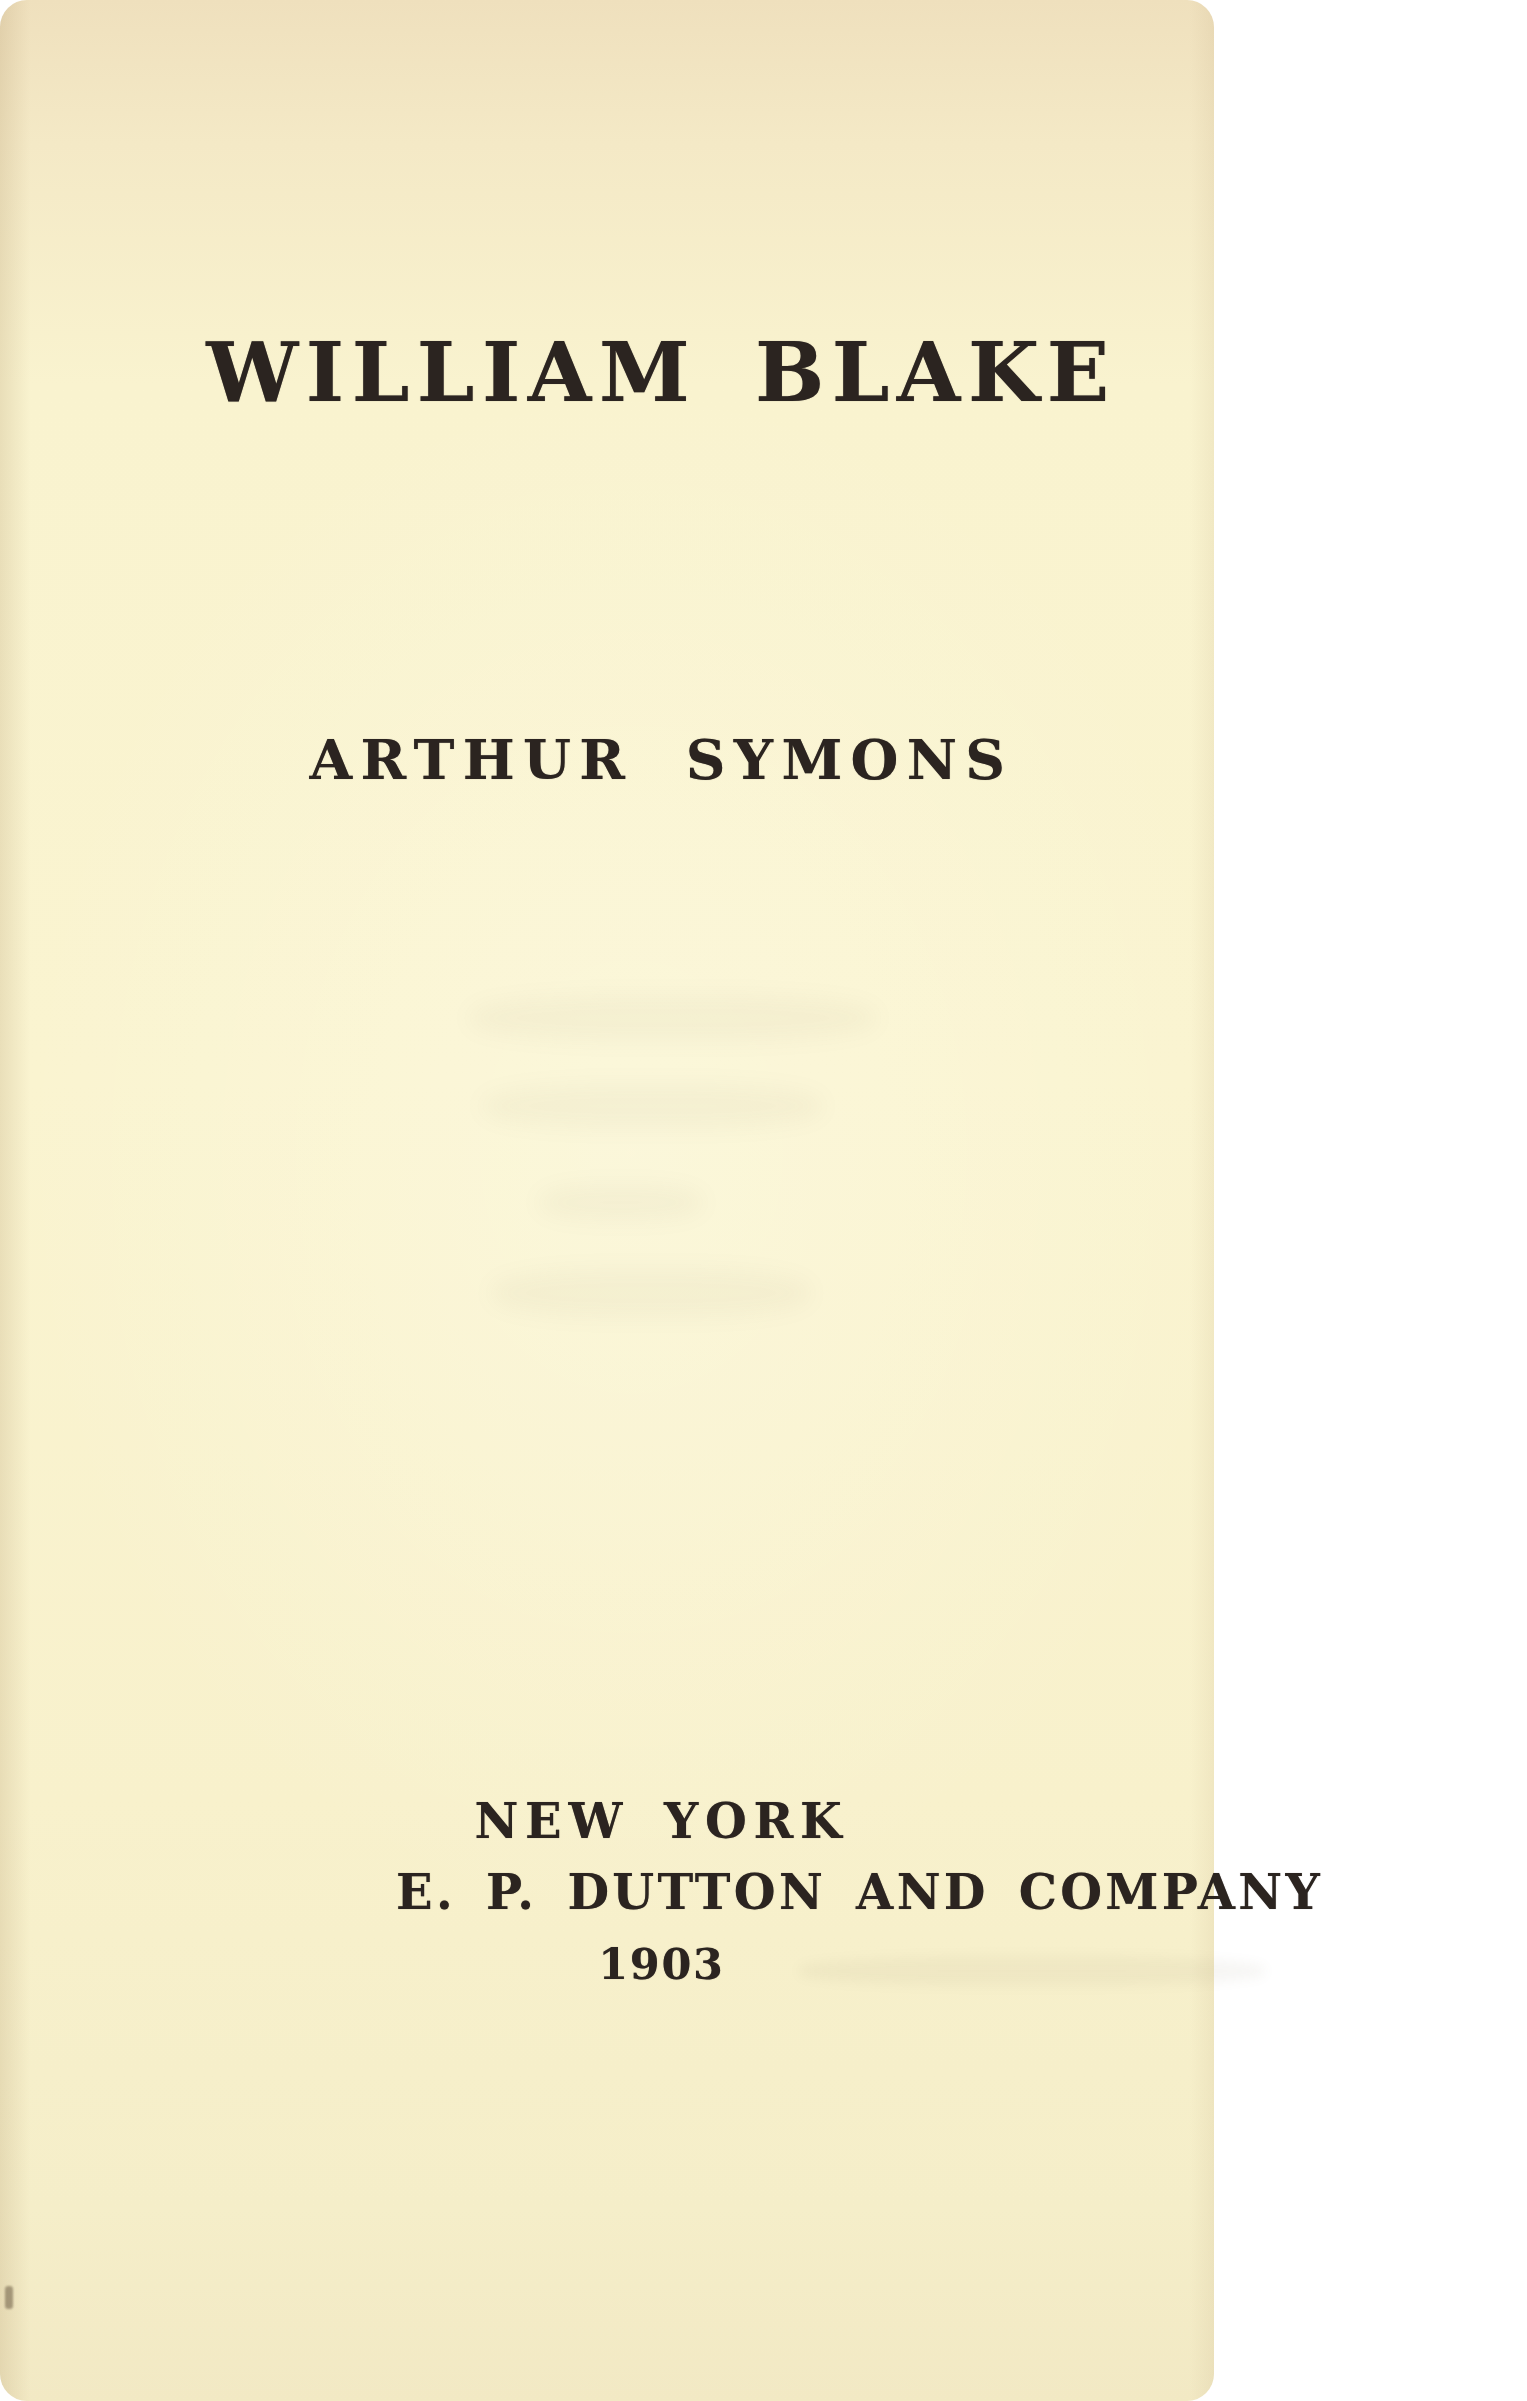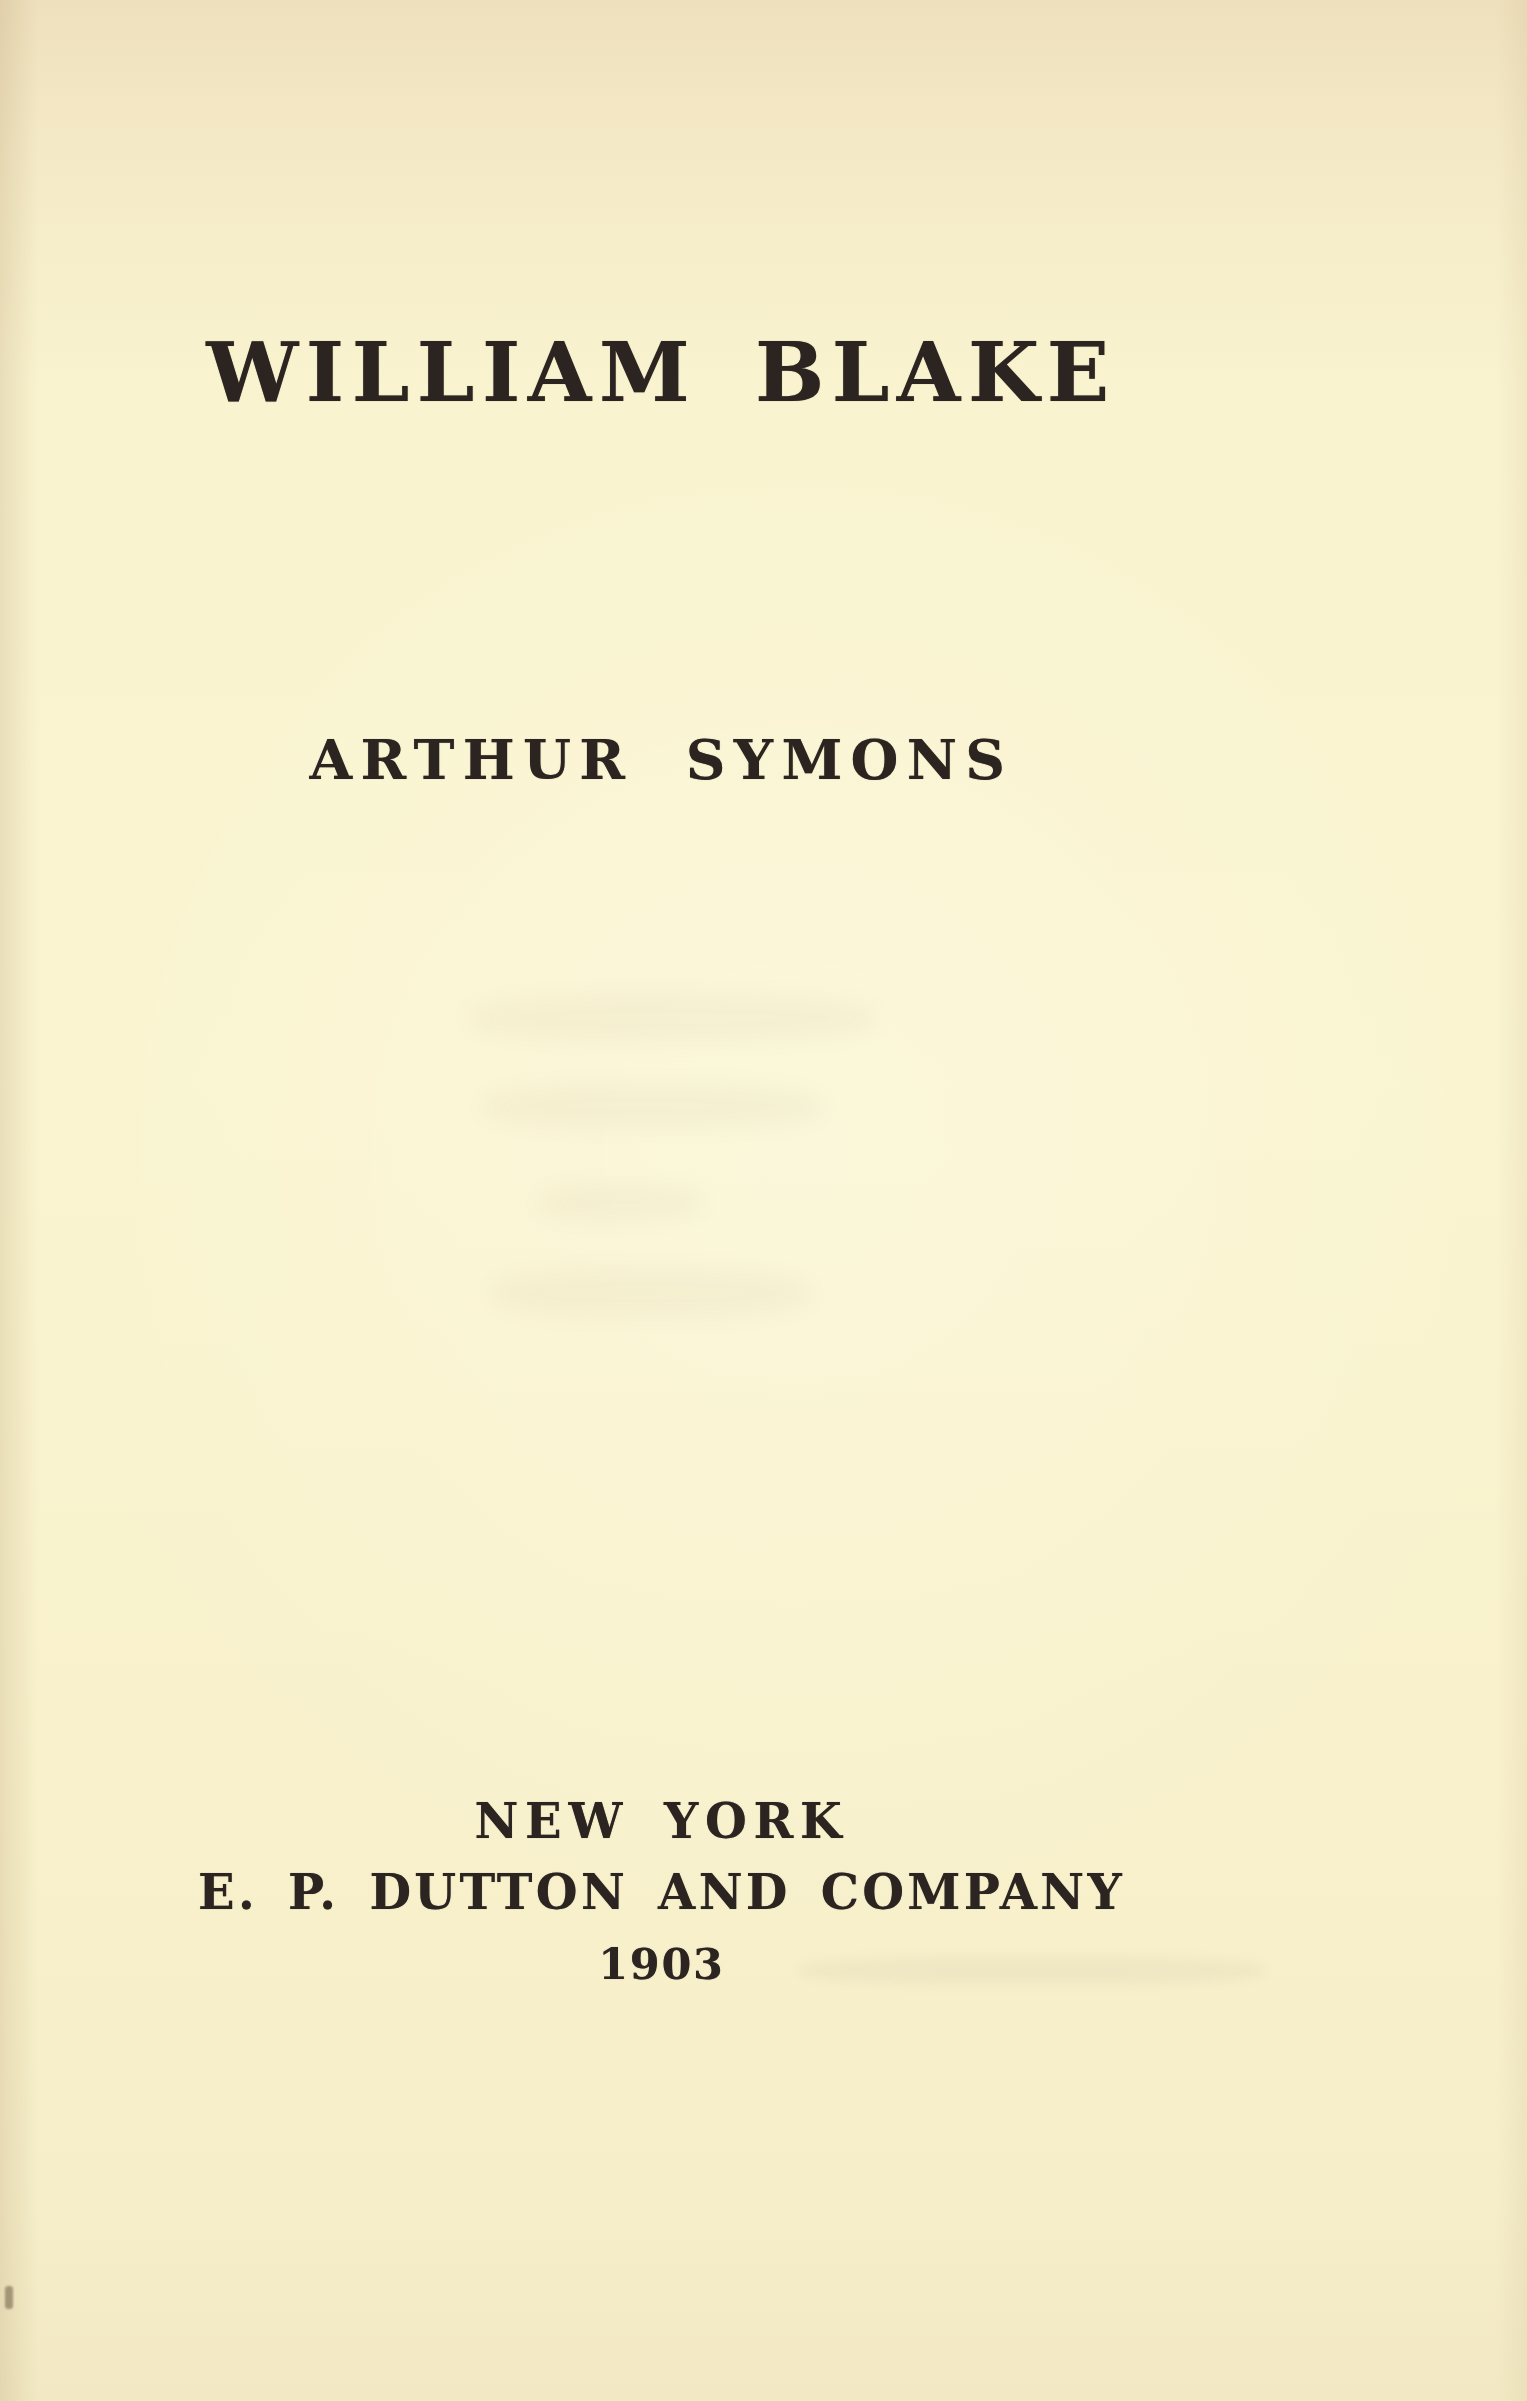--- a/index.html
+++ b/index.html
@@ -7,29 +7,30 @@
     padding: 0;
   }
   body {
     width: 1527px;
     height: 2401px;
     overflow: hidden;
     font-family: "DejaVu Serif", "Liberation Serif", serif;
   }
   .page {
     position: relative;
-    width: 1527px;
+    width: 1214px;
     height: 2401px;
     color: #2b2420;
     
     background:
       linear-gradient(90deg, rgba(167,138,94,0.20) 0%, rgba(167,138,94,0.0) 2.5%),
       linear-gradient(270deg, rgba(167,138,94,0.10) 0%, rgba(167,138,94,0.0) 2%),
       radial-gradient(ellipse 70% 45% at 52% 48%, rgba(255,255,242,0.30), rgba(255,255,242,0) 72%),
       linear-gradient(180deg, #efe0bd 0%, #f4e9c6 6%, #f9f3cf 16%, #faf4d0 45%, #f8f1cc 75%, #f5eec9 92%, #f2e9c4 100%);
+    border-radius: 27px;
   }
   .text-line {
     position: absolute;
     left: 0;
     width: 1323px; 
     text-align: center;
     line-height: 1;
     font-weight: bold;
     color: #2b2420;
     white-space: nowrap;
@@ -56,20 +57,21 @@
     top: 1797px;
     font-size: 48px;
     letter-spacing: 6.7px;
     word-spacing: 11.6px;
   }
   .imprint-publisher {
     top: 1868px;
     font-size: 48px;
     letter-spacing: 3.3px;
     word-spacing: 10px;
+    text-align: right;
   }
   .imprint-year {
     top: 1943px;
     font-size: 43px;
     letter-spacing: 1.7px;
   }
   
   .smudge {
     position: absolute;
     background: #8a7a58;

